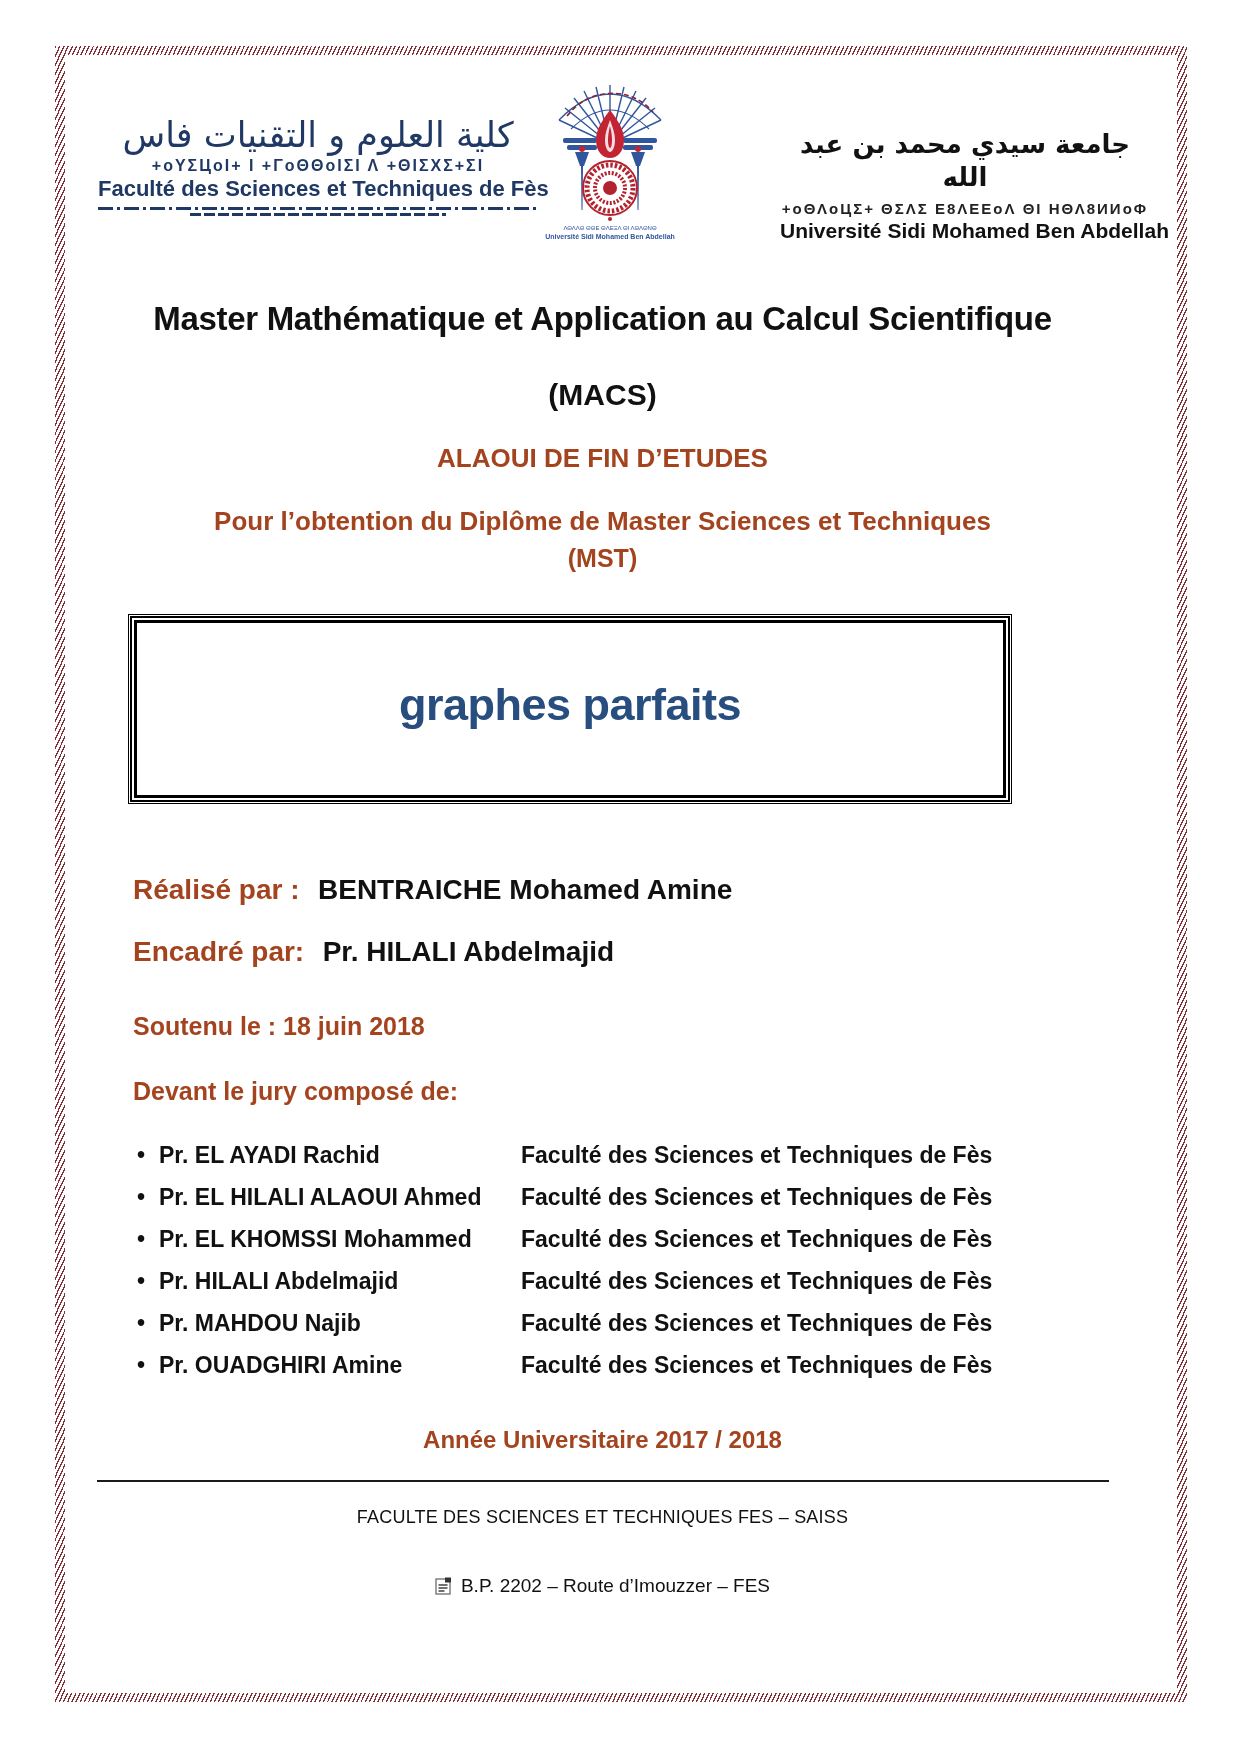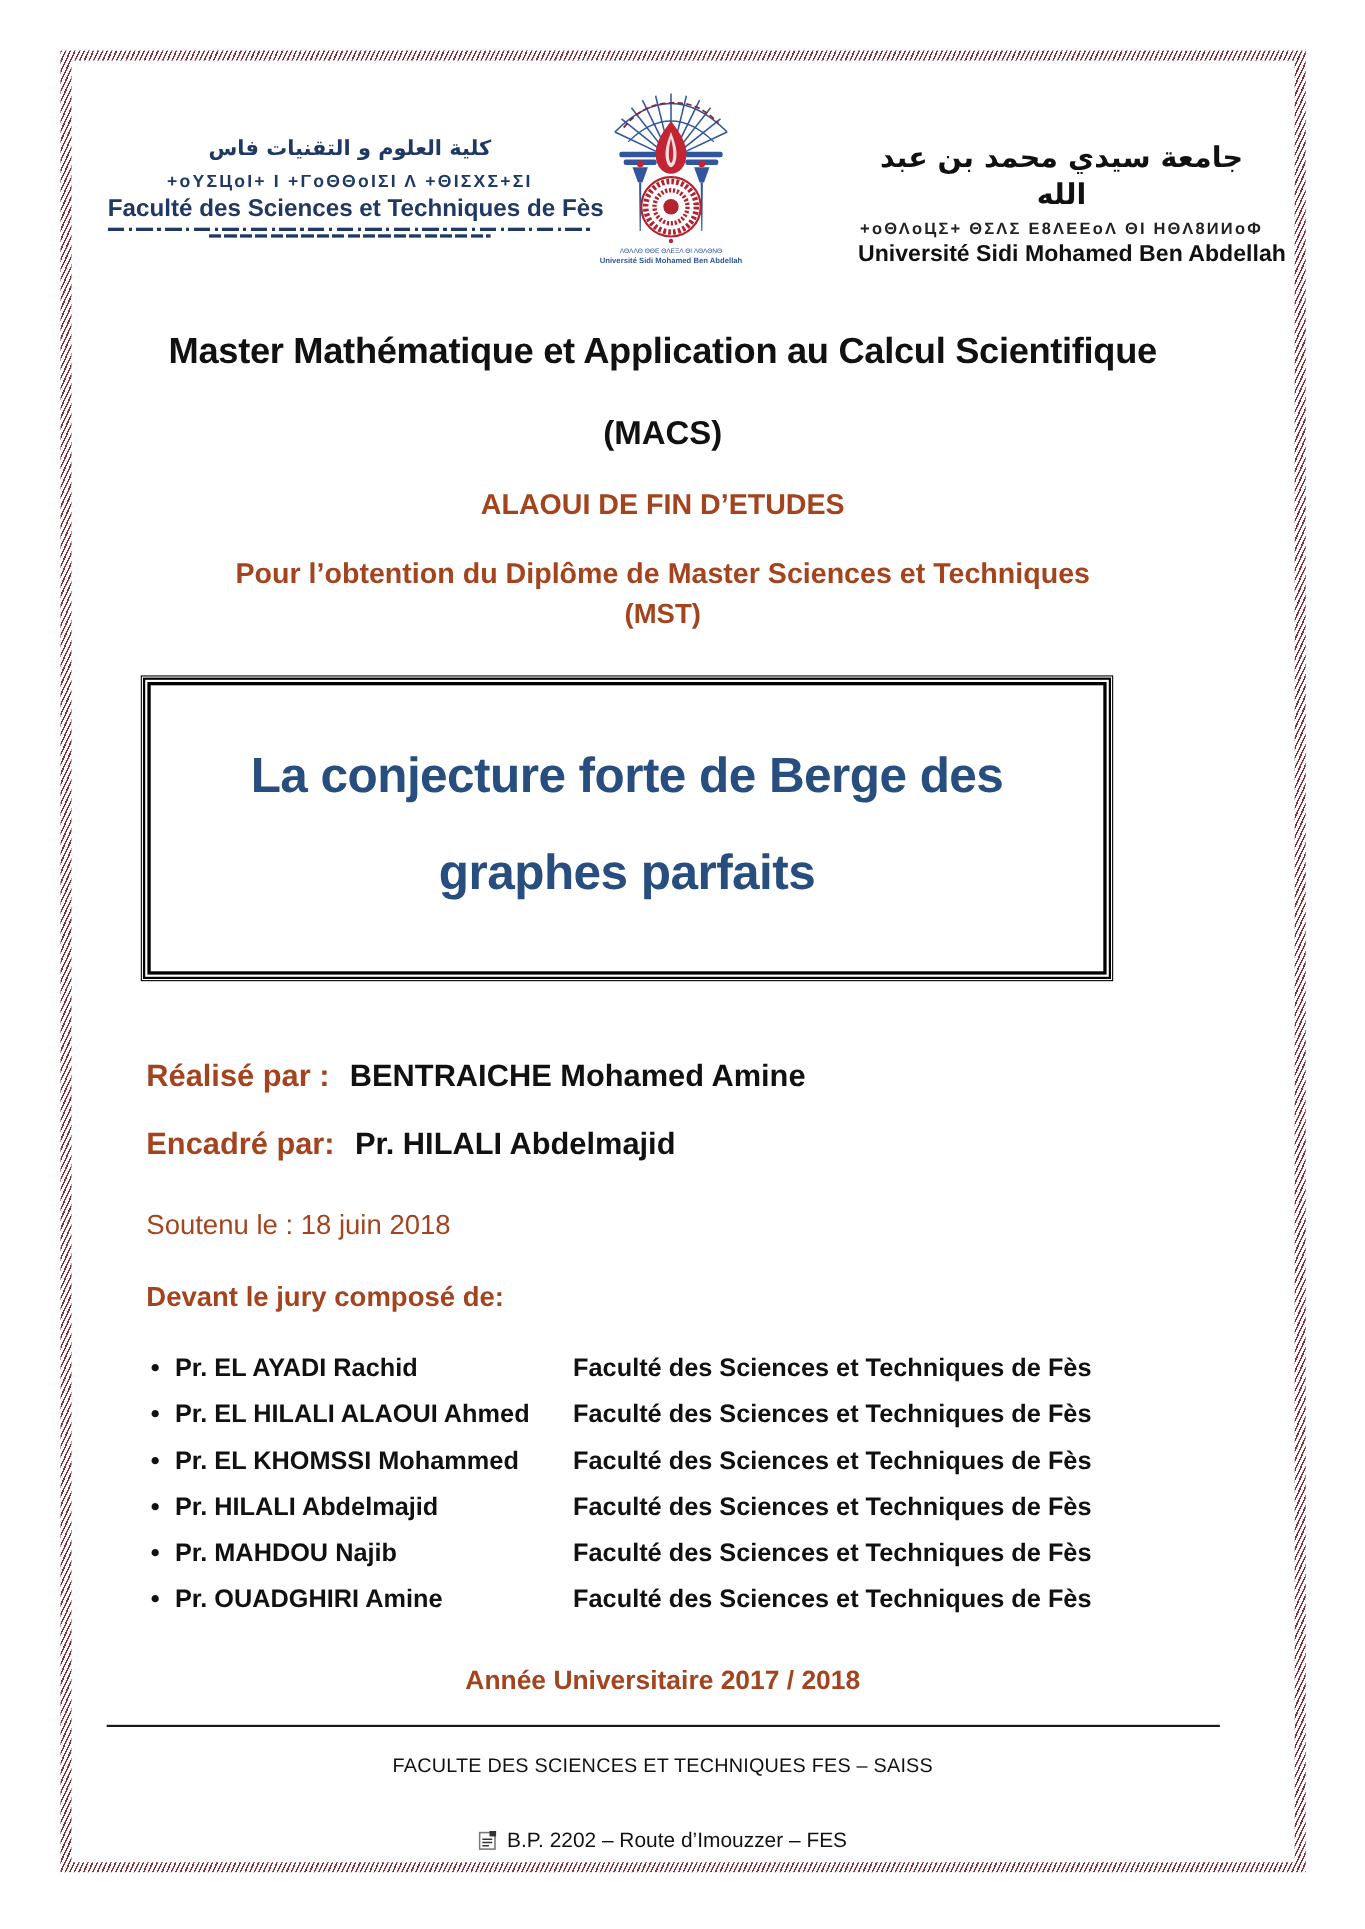--- a/index.html
+++ b/index.html
@@ -10,21 +10,21 @@
   
   .hatch-frame{
     position:absolute;left:55px;top:46px;width:1132px;height:1656px;
     background:repeating-linear-gradient(115deg,#82333a 0 1.3px,#ffffff 1.3px 3.8px);
   }
   .page-inner{position:absolute;left:10px;top:9px;right:10px;bottom:9px;background:#ffffff;}
 
   
   .header{position:absolute;left:70px;top:100px;width:1080px;height:150px;}
   .hdr-left{position:absolute;left:28px;top:18px;width:440px;text-align:center;color:#1F3864;}
-  .hdr-left .arabic{font-family:"DejaVu Sans",sans-serif;font-weight:bold;font-size:19px;line-height:34px;}
+  .hdr-left .arabic{font-family:"DejaVu Sans",sans-serif;font-weight:normal;font-size:35px;line-height:34px;}
   .hdr-left .tif{font-size:16px;font-weight:bold;letter-spacing:2px;margin-top:5px;white-space:nowrap;}
   .hdr-left .fr{font-size:22px;font-weight:bold;margin-top:1px;white-space:nowrap;}
   .dashline{height:3px;margin-top:5px;
     background:repeating-linear-gradient(90deg,#1F3864 0 15px,transparent 15px 19px,#1F3864 19px 22px,transparent 22px 26px);}
   .dashline.short{width:58%;margin:3px auto 0 auto;
     background:repeating-linear-gradient(90deg,#1F3864 0 11px,transparent 11px 14px);}
   .hdr-right{position:absolute;right:0;top:28px;width:370px;text-align:center;color:#222;}
   .hdr-right .arabic{font-family:"DejaVu Sans",sans-serif;font-weight:bold;font-size:26px;line-height:33px;color:#111;}
   .hdr-right .tif{font-size:15px;font-weight:bold;letter-spacing:2px;margin-top:6px;color:#222;white-space:nowrap;}
   .hdr-right .fr{font-size:21px;font-weight:bold;margin-top:2px;color:#111;white-space:nowrap;}
@@ -43,21 +43,21 @@
   .tbox-mid{border:2px solid #000;padding:2px;}
   .tbox-in{border:3px solid #000;padding:38px 10px 46px 10px;}
   .thesis-title{font-size:45px;font-weight:bold;color:#274E7E;line-height:88px;letter-spacing:-0.5px;}
 
   
   .kv-line{ text-align:left;margin-left:63px;font-weight:bold;}
   .kv-line .lbl{color:#A3441F;font-size:28px;}
   .kv-line .val{color:#111;font-size:28px;margin-left:14px;}
   .realise{margin-top:70px;}
   .encadre{margin-top:30px;}
-  .soutenu{margin-top:44px;text-align:left;margin-left:63px;font-weight:normal;color:#A3441F;font-size:25px;}
+  .soutenu{margin-top:44px;text-align:left;margin-left:63px;font-weight:bold;color:#A3441F;font-size:25px;}
   .jury-head{margin-top:36px;text-align:left;margin-left:63px;font-weight:bold;color:#A3441F;font-size:25px;}
   .jury-list{margin-top:36px;}
   .jury-row{display:flex;align-items:baseline;text-align:left;margin-left:67px;height:42px;font-weight:bold;font-size:23px;color:#111;}
   .jury-row .bullet{width:22px;font-size:23px;}
   .jury-row .jname{width:362px;}
   .jury-row .jaff{flex:1;}
 
   .annee{margin-top:32px;font-weight:bold;font-size:24px;color:#A3441F;}
   .rule{margin:26px auto 0 auto;width:1012px;border-top:2px solid #1a1a1a;}
   .fac-line{margin-top:25px;font-size:18px;color:#111;letter-spacing:0.2px;}
@@ -152,21 +152,20 @@
   <div class="master-line">Master Mathématique et Application au Calcul Scientifique</div>
   <div class="macs-line">(MACS)</div>
   <div class="memoire-line">ALAOUI DE FIN D’ETUDES</div>
   <div class="obtention-line">Pour l’obtention du Diplôme de Master Sciences et Techniques</div>
   <div class="mst-line">(MST)</div>
 
   <div class="tbox-outer">
     <div class="tbox-mid">
       <div class="tbox-in">
         <div class="thesis-title">
-          <div>La conjecture forte de Berge des</div>
           <div>graphes parfaits</div>
         </div>
       </div>
     </div>
   </div>
 
   <div class="kv-line realise">
     <span class="lbl">Réalisé par :</span>
     <span class="val">BENTRAICHE Mohamed Amine</span>
   </div>

